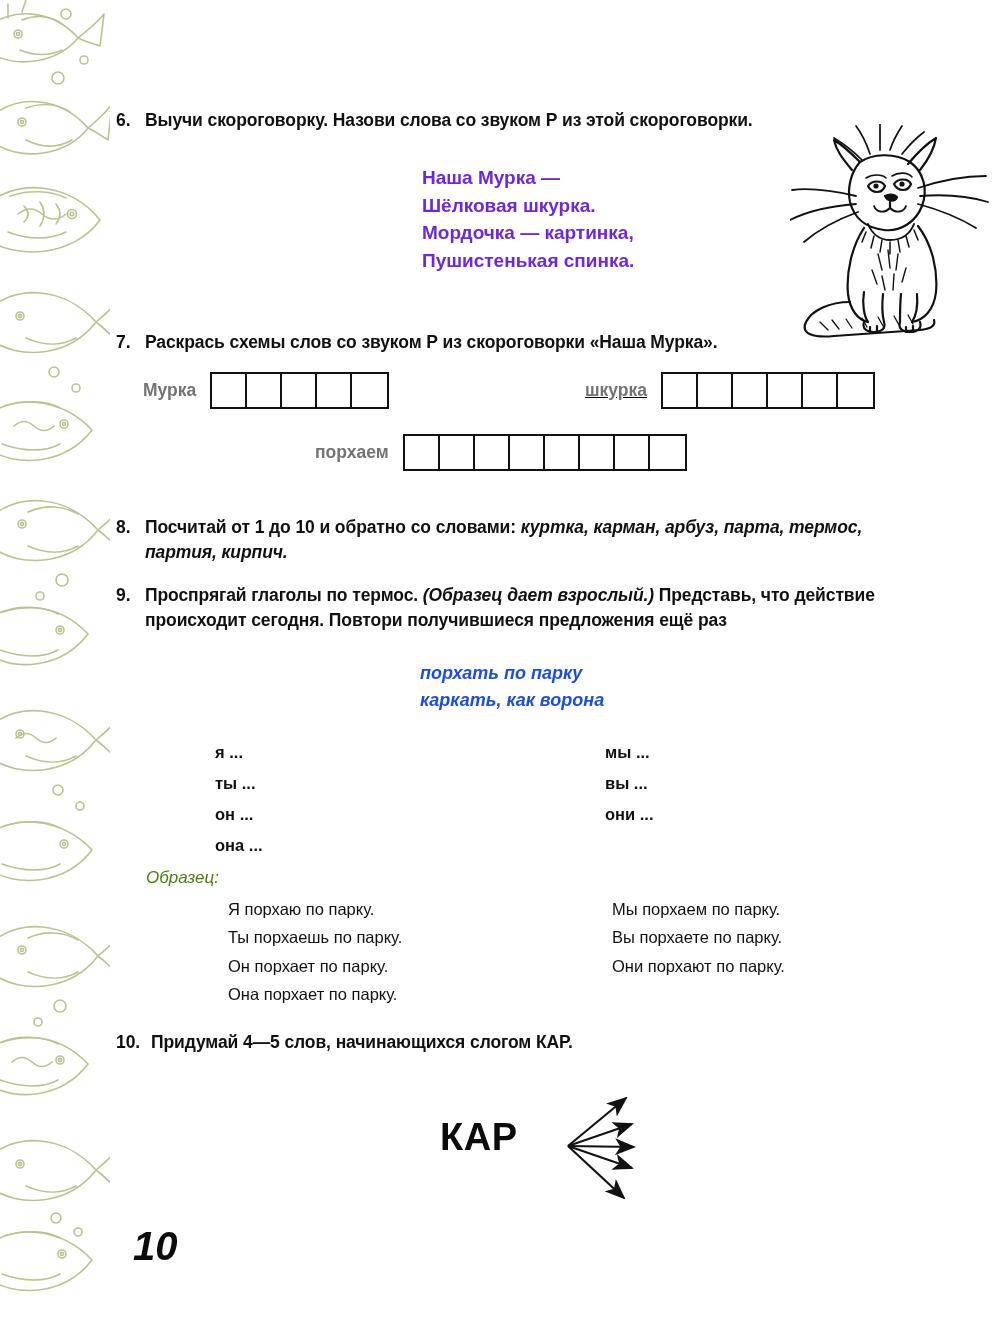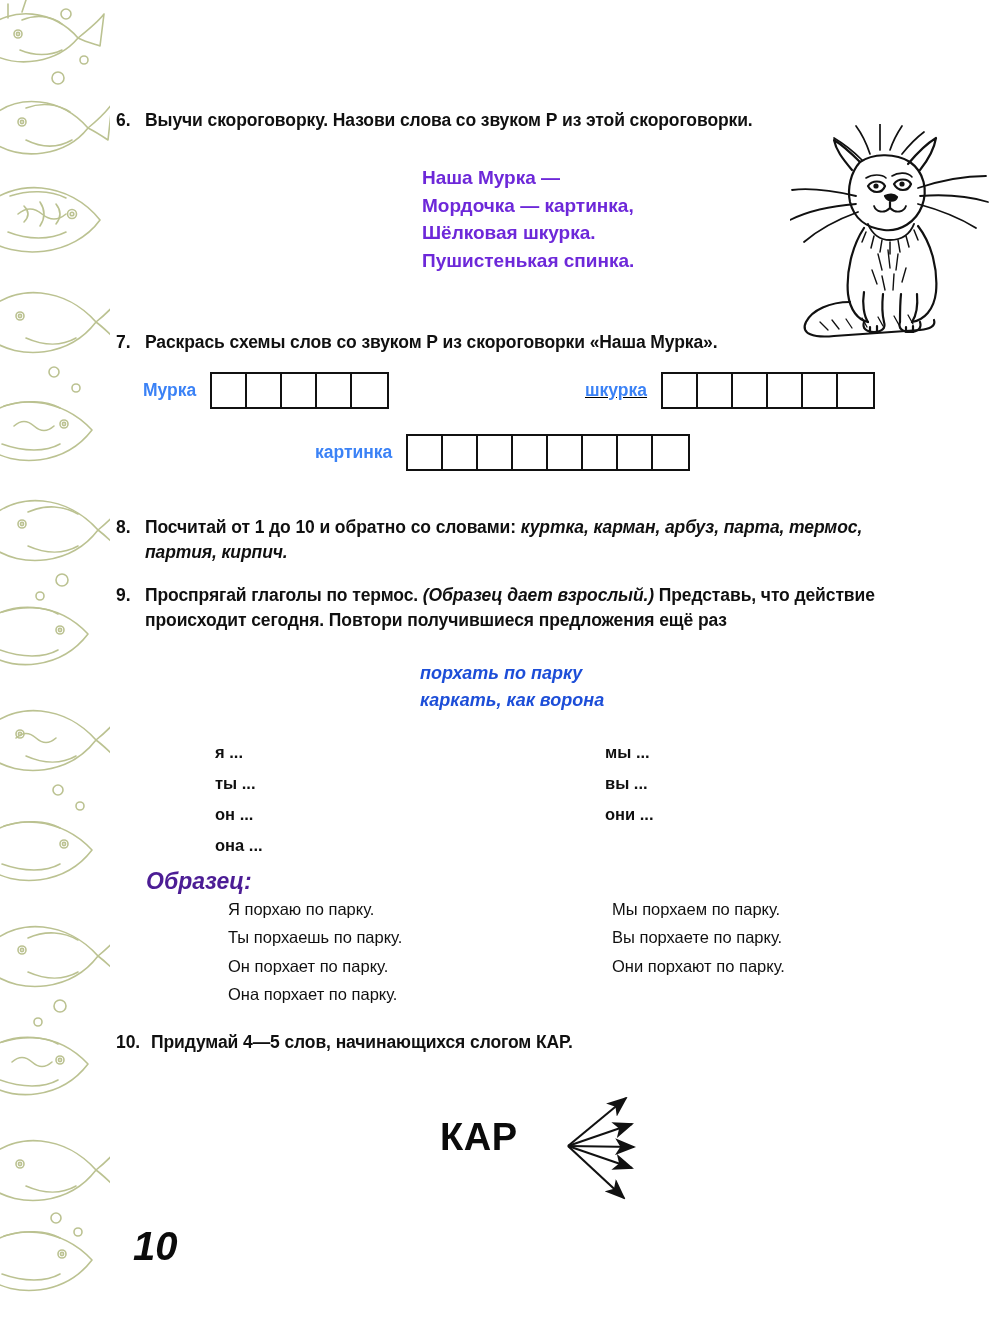--- a/index.html
+++ b/index.html
@@ -76,21 +76,21 @@
 
   
   .scheme-row {
     position: absolute;
     display: flex;
     align-items: center;
   }
   .scheme-label {
     font-size: 17.5px;
     font-weight: bold;
-    color: #3b82f6;
+    color: #737373;
     white-space: nowrap;
   }
   .boxes {
     display: flex;
     margin-left: 14px;
     border: 2.5px solid #111111;
     box-sizing: content-box;
   }
   .boxes .cell {
     width: 35px;
@@ -131,24 +131,24 @@
     font-weight: bold;
     color: #101010;
     line-height: 1.87;
   }
 
   
   #sample-label {
     position: absolute;
     left: 146px;
     top: 868px;
-    font-size: 23px;
-    font-weight: bold;
+    font-size: 17px;
+    font-weight: normal;
     font-style: italic;
-    color: #4c1d95;
+    color: #4d7c0f;
   }
   #sample-left {
     position: absolute;
     left: 228px;
     top: 895px;
   }
   #sample-right {
     position: absolute;
     left: 612px;
     top: 895px;
@@ -304,22 +304,22 @@
     </svg>
   </div>
 
   <div class="exercise" style="left:116px; top:108px; width:690px;">
     <span class="num">6.</span>
     <span class="body">Выучи скороговорку. Назови слова со звуком Р из этой скороговорки.</span>
   </div>
 
   <div id="poem">
     <div>Наша Мурка —</div>
+    <div>Шёлковая шкурка.</div>
     <div>Мордочка — картинка,</div>
-    <div>Шёлковая шкурка.</div>
     <div>Пушистенькая спинка.</div>
   </div>
 
   <div id="cat-figure">
     <svg width="205" height="215" viewBox="0 0 205 215" xmlns="http://www.w3.org/2000/svg">
       <g fill="none" stroke="#111111" stroke-width="2.2" stroke-linecap="round" stroke-linejoin="round">
 
         <path d="M66 72 C 40 66, 18 64, 2 66" stroke-width="1.8"></path>
         <path d="M66 80 C 40 82, 16 88, 0 96" stroke-width="1.8"></path>
         <path d="M68 88 C 46 96, 28 106, 14 118" stroke-width="1.8"></path>
@@ -401,21 +401,21 @@
       <span class="cell"></span>
       <span class="cell"></span>
       <span class="cell"></span>
       <span class="cell"></span>
       <span class="cell"></span>
       <span class="cell"></span>
     </span>
   </div>
 
   <div class="scheme-row" style="left:315px; top:434px;">
-    <span class="scheme-label">картинка</span>
+    <span class="scheme-label">порхаем</span>
     <span class="boxes">
       <span class="cell"></span>
       <span class="cell"></span>
       <span class="cell"></span>
       <span class="cell"></span>
       <span class="cell"></span>
       <span class="cell"></span>
       <span class="cell"></span>
       <span class="cell"></span>
     </span>

